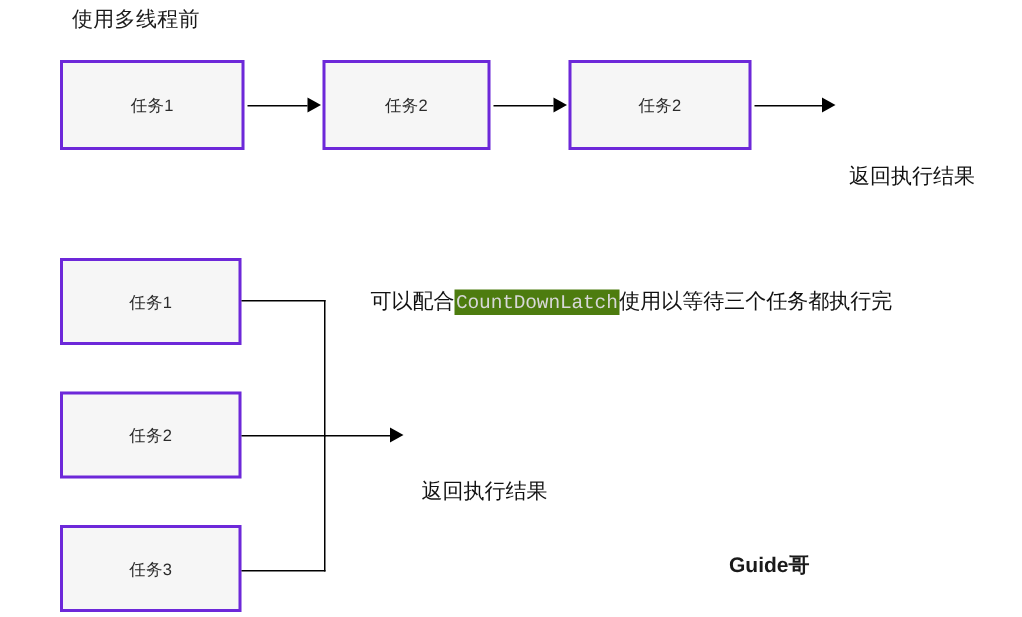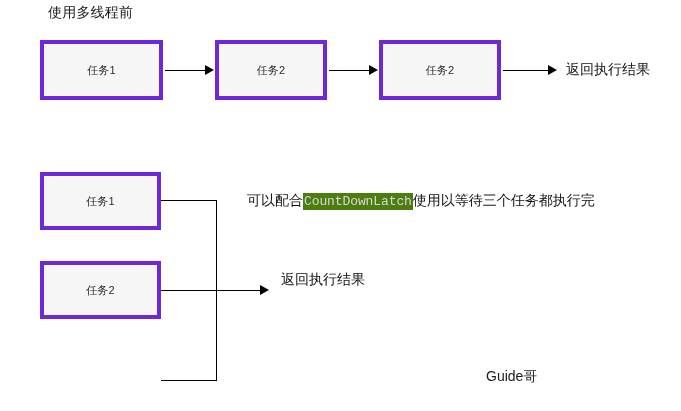--- a/index.html
+++ b/index.html
@@ -21,21 +21,21 @@
   .section-title {
     position: absolute;
     font-size: 14px;
     color: #1a1a1a;
     letter-spacing: 0.2px;
     white-space: nowrap;
   }
   .task-box {
     position: absolute;
     background: #f6f6f6;
-    border: 4px solid #6d28d9;
+    border: 2px solid #6d28d9;
     box-sizing: border-box;
     display: flex;
     align-items: center;
     justify-content: center;
   }
   .task-box .task-label {
     font-size: 11px;
     color: #2b2b2b;
     letter-spacing: 0.2px;
   }
@@ -51,20 +51,21 @@
     height: 0;
     border-top: 5px solid transparent;
     border-bottom: 5px solid transparent;
     border-left: 9px solid #000000;
   }
   .result-label {
     position: absolute;
     font-size: 14px;
     color: #111111;
     white-space: nowrap;
+    margin-top: 48px;
   }
   .note-line {
     position: absolute;
     font-size: 14px;
     color: #111111;
     white-space: nowrap;
     line-height: 18px;
   }
   .code-chip {
     font-family: "Liberation Mono", "DejaVu Sans Mono", monospace;
@@ -72,20 +73,21 @@
     color: #d8d8d8;
     font-size: 13px;
     padding: 1px 1px;
     letter-spacing: -0.1px;
   }
   .watermark {
     position: absolute;
     font-size: 14px;
     color: #1a1a1a;
     white-space: nowrap;
+    font-weight: bold;
   }
 </style>
 </head>
 <body>
 
 <div id="canvas">
 
   <div class="section-title" style="left:48px; top:4px;">使用多线程前</div>
 
   <div class="task-box" style="left:40px; top:40px; width:123px; height:60px;">
@@ -113,20 +115,23 @@
 
 
   <div class="task-box" style="left:40px; top:172px; width:121px; height:58px;">
     <span class="task-label">任务1</span>
   </div>
 
   <div class="task-box" style="left:40px; top:261px; width:121px; height:58px;">
     <span class="task-label">任务2</span>
   </div>
 
+  <div class="task-box" style="left:40px; top:350px; width:121px; height:58px;">
+    <span class="task-label">任务3</span>
+  </div>
 
   <div class="conn conn-h" style="left:161px; top:200px; width:56px;"></div>
   <div class="conn conn-h" style="left:161px; top:290px; width:56px;"></div>
   <div class="conn conn-h" style="left:161px; top:380px; width:56px;"></div>
 
   <div class="conn conn-v" style="left:216px; top:200px; height:181px;"></div>
 
   <div class="conn conn-h" style="left:216px; top:290px; width:46px;"></div>
   <div class="arrow-head" style="left:260px; top:285px;"></div>
 

